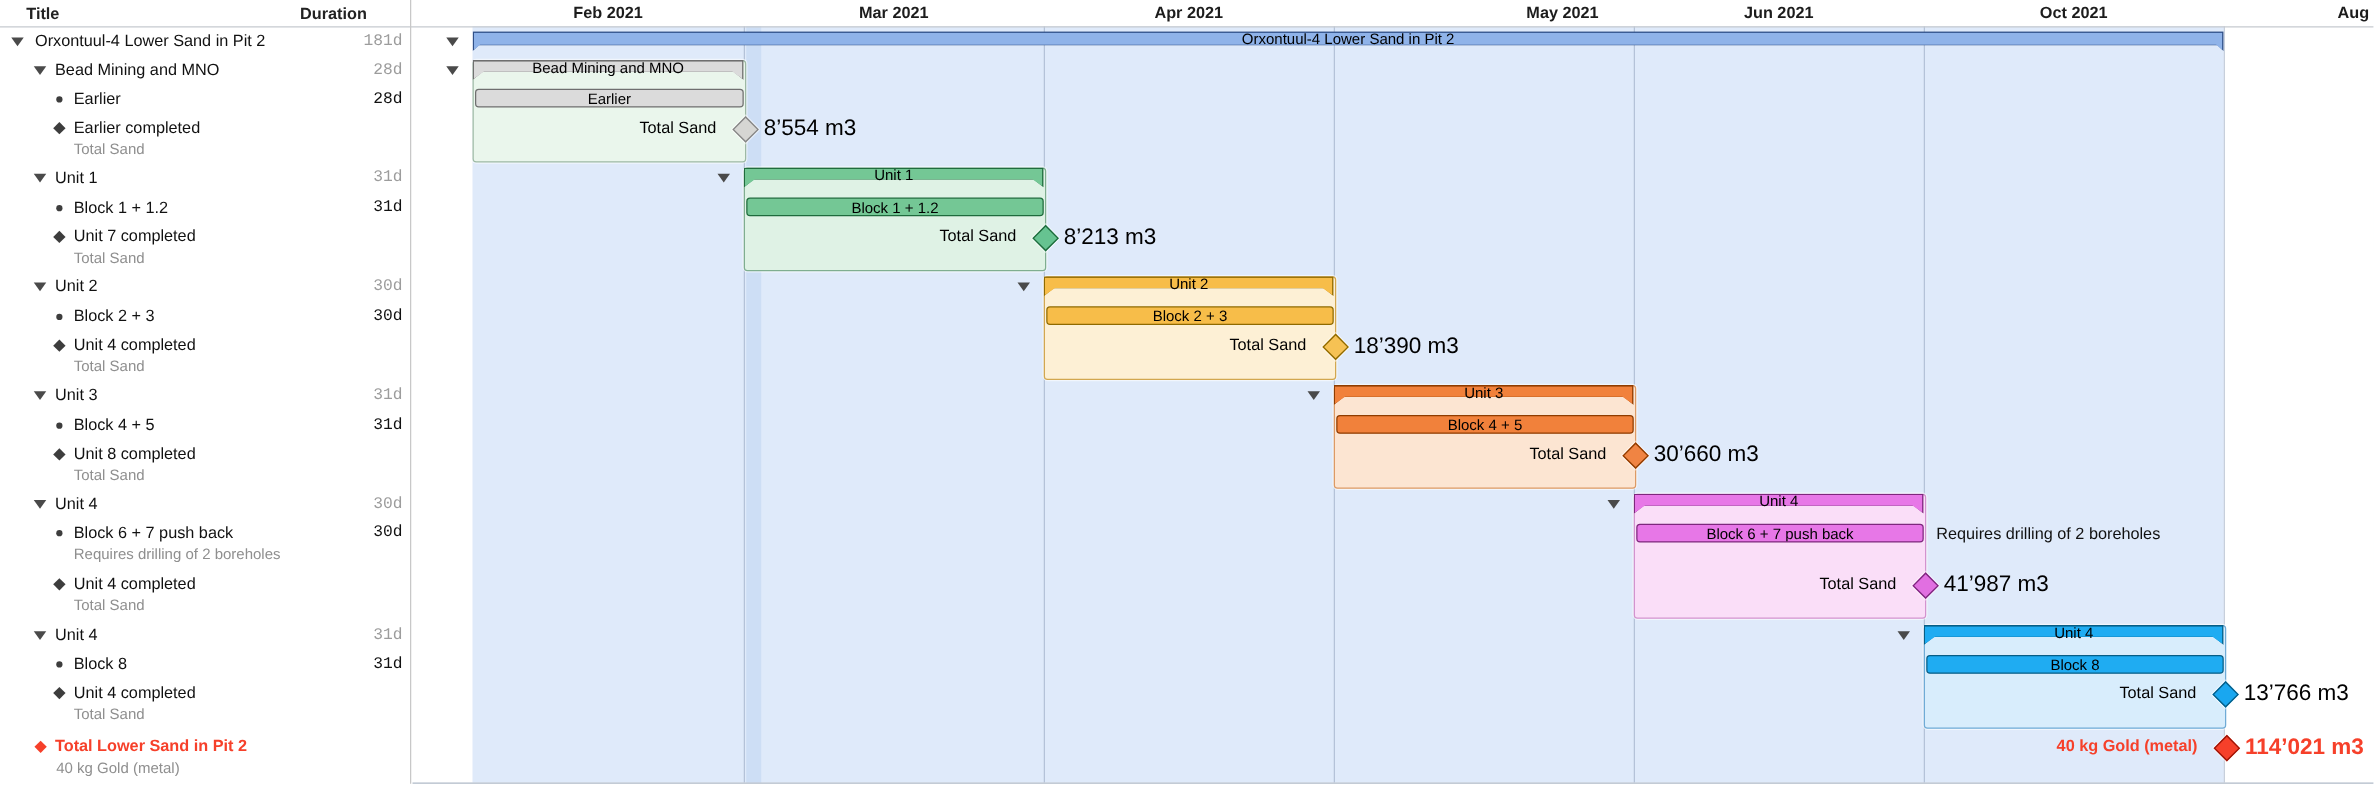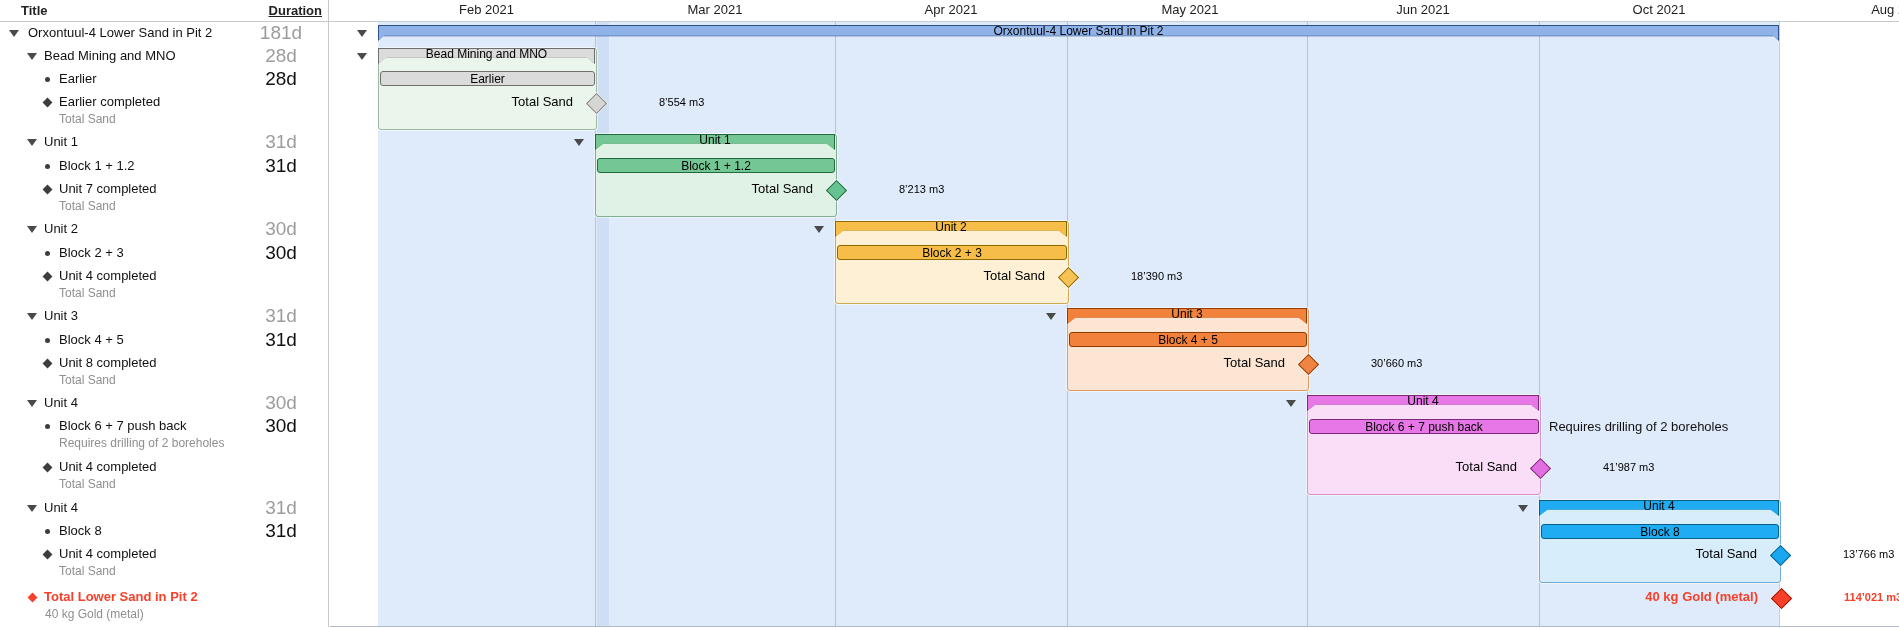--- a/index.html
+++ b/index.html
@@ -2,43 +2,43 @@
 <html><head>
 <meta charset="utf-8">
 <style>
   html,body{margin:0;padding:0;background:#fff;}
   #app{position:relative;width:1899px;height:628px;background:#ffffff;overflow:hidden;
        font-family:"Liberation Sans",sans-serif;color:#111;}
   .abs{position:absolute;}
   .hdr{position:absolute;top:3px;height:15px;line-height:15px;font-size:13px;font-weight:600;color:#222;}
   .rowtitle{position:absolute;height:16px;line-height:16px;font-size:13px;white-space:nowrap;}
   .rownote{position:absolute;height:14px;line-height:14px;font-size:12px;color:#8f8f8f;white-space:nowrap;}
-  .dur{position:absolute;left:240px;width:82px;height:16px;line-height:16px;font-size:19px;text-align:center;}
+  .dur{position:absolute;left:240px;width:82px;height:16px;line-height:16px;font-size:13px;text-align:right;font-family:Liberation Mono, monospace;}
   .tri{position:absolute;width:0;height:0;border-left:5.5px solid transparent;border-right:5.5px solid transparent;border-top:7px solid #4a4a4a;}
   .dot{position:absolute;width:5px;height:5px;border-radius:50%;background:#3d3d3d;}
   .ldia{position:absolute;width:7px;height:7px;background:#3d3d3d;transform:rotate(45deg);}
   .cdia{position:absolute;width:13px;height:13px;transform:rotate(45deg);box-shadow:0 0 0 1px rgba(255,255,255,.5);}
   .gridline{position:absolute;top:21px;width:1px;background:rgba(115,135,165,.40);}
-  .monthlbl{position:absolute;top:2px;width:140px;height:15px;line-height:15px;text-align:center;font-size:13px;font-weight:400;color:#1c1c1c;white-space:nowrap;}
+  .monthlbl{position:absolute;top:2px;width:140px;height:15px;line-height:15px;text-align:center;font-size:13px;font-weight:700;color:#1c1c1c;white-space:nowrap;}
   .region{position:absolute;border-radius:3px;box-shadow:0 0 0 1px rgba(255,255,255,.55);}
   .taskbar{position:absolute;border-radius:3px;font-size:12px;text-align:center;color:#000;white-space:nowrap;overflow:hidden;}
   .gwrap{position:absolute;}
   .gshape{position:absolute;inset:0;}
   .glabel{position:absolute;left:0;right:0;top:0;font-size:12px;text-align:center;color:#000;white-space:nowrap;pointer-events:none;}
   .mslabel{position:absolute;height:16px;line-height:16px;font-size:13px;text-align:right;color:#000;white-space:nowrap;pointer-events:none;}
-  .msvalue{position:absolute;height:16px;line-height:16px;font-size:11px;color:#000;white-space:nowrap;margin-left:48px;}
+  .msvalue{position:absolute;height:16px;line-height:16px;font-size:18px;color:#000;white-space:nowrap;}
   .line-h{position:absolute;height:1px;}
   .line-v{position:absolute;width:1px;}
 </style>
 </head>
 <body>
 
 <div id="app">
   <div class="hdr" style="left:21px;">Title</div>
-  <div class="hdr" style="left:240px;width:82px;text-align:right;text-decoration:underline;">Duration</div>
+  <div class="hdr" style="left:240px;width:82px;text-align:left;">Duration</div>
 
   <div id="list" class="abs" style="left:0;top:0;width:328px;height:628px;">
       <div class="tri" style="left: 8.5px; top: 29.5px;"></div>
       <div class="rowtitle" style="left: 28px; top: 25px;">Orxontuul-4 Lower Sand in Pit 2</div>
       <div class="dur" style="top: 25px; color: rgb(156, 156, 156);">181d</div>
       <div class="tri" style="left: 26.5px; top: 52.5px;"></div>
       <div class="rowtitle" style="left: 44px; top: 48px;">Bead Mining and MNO</div>
       <div class="dur" style="top: 48px; color: rgb(156, 156, 156);">28d</div>
       <div class="dot" style="left: 44.5px; top: 76.5px;"></div>
       <div class="rowtitle" style="left: 59px; top: 71px;">Earlier</div>
@@ -98,21 +98,21 @@
     </div>
   <div id="chart" class="abs" style="left:0;top:0;width:1899px;height:628px;overflow:hidden;">
       <div class="abs" style="left: 378px; top: 21px; width: 1401px; height: 605px; background: rgb(223, 234, 250);"></div>
       <div class="abs" style="left: 597px; top: 21px; width: 12px; height: 605px; background: rgb(205, 222, 245);"></div>
       <div class="monthlbl" style="left: 416.5px;">Feb 2021</div>
       <div class="gridline" style="left: 595px; height: 605px;"></div>
       <div class="monthlbl" style="left: 645px;">Mar 2021</div>
       <div class="gridline" style="left: 835px; height: 605px;"></div>
       <div class="monthlbl" style="left: 881px;">Apr 2021</div>
       <div class="gridline" style="left: 1067px; height: 605px;"></div>
-      <div class="monthlbl" style="left: 1120px;">May 2021</div>
+      <div class="monthlbl" style="left: 1180px;">May 2021</div>
       <div class="gridline" style="left: 1307px; height: 605px;"></div>
       <div class="monthlbl" style="left: 1353px;">Jun 2021</div>
       <div class="gridline" style="left: 1539px; height: 605px;"></div>
       <div class="monthlbl" style="left: 1589px;">Oct 2021</div>
       <div class="gridline" style="left: 1779px; height: 605px;"></div>
       <div class="monthlbl" style="left: 1829px;">Aug 2021</div>
       <div class="tri" style="left: 356.5px; top: 29.5px;"></div>
       <div class="gwrap" style="left: 378px; top: 25px; width: 1401px; height: 16px;">
         <div class="gshape" style="background: rgb(47, 79, 135); clip-path: polygon(0px 0px, 100% 0px, 100% 100%, calc(100% - 5px) 70%, 5px 70%, 0px 100%);"></div>
         <div class="gshape" style="inset: 1px; background: rgb(143, 179, 233); clip-path: polygon(0px 0px, 100% 0px, 100% 100%, calc(100% - 5px) 70%, 5px 70%, 0px 100%);"></div>

